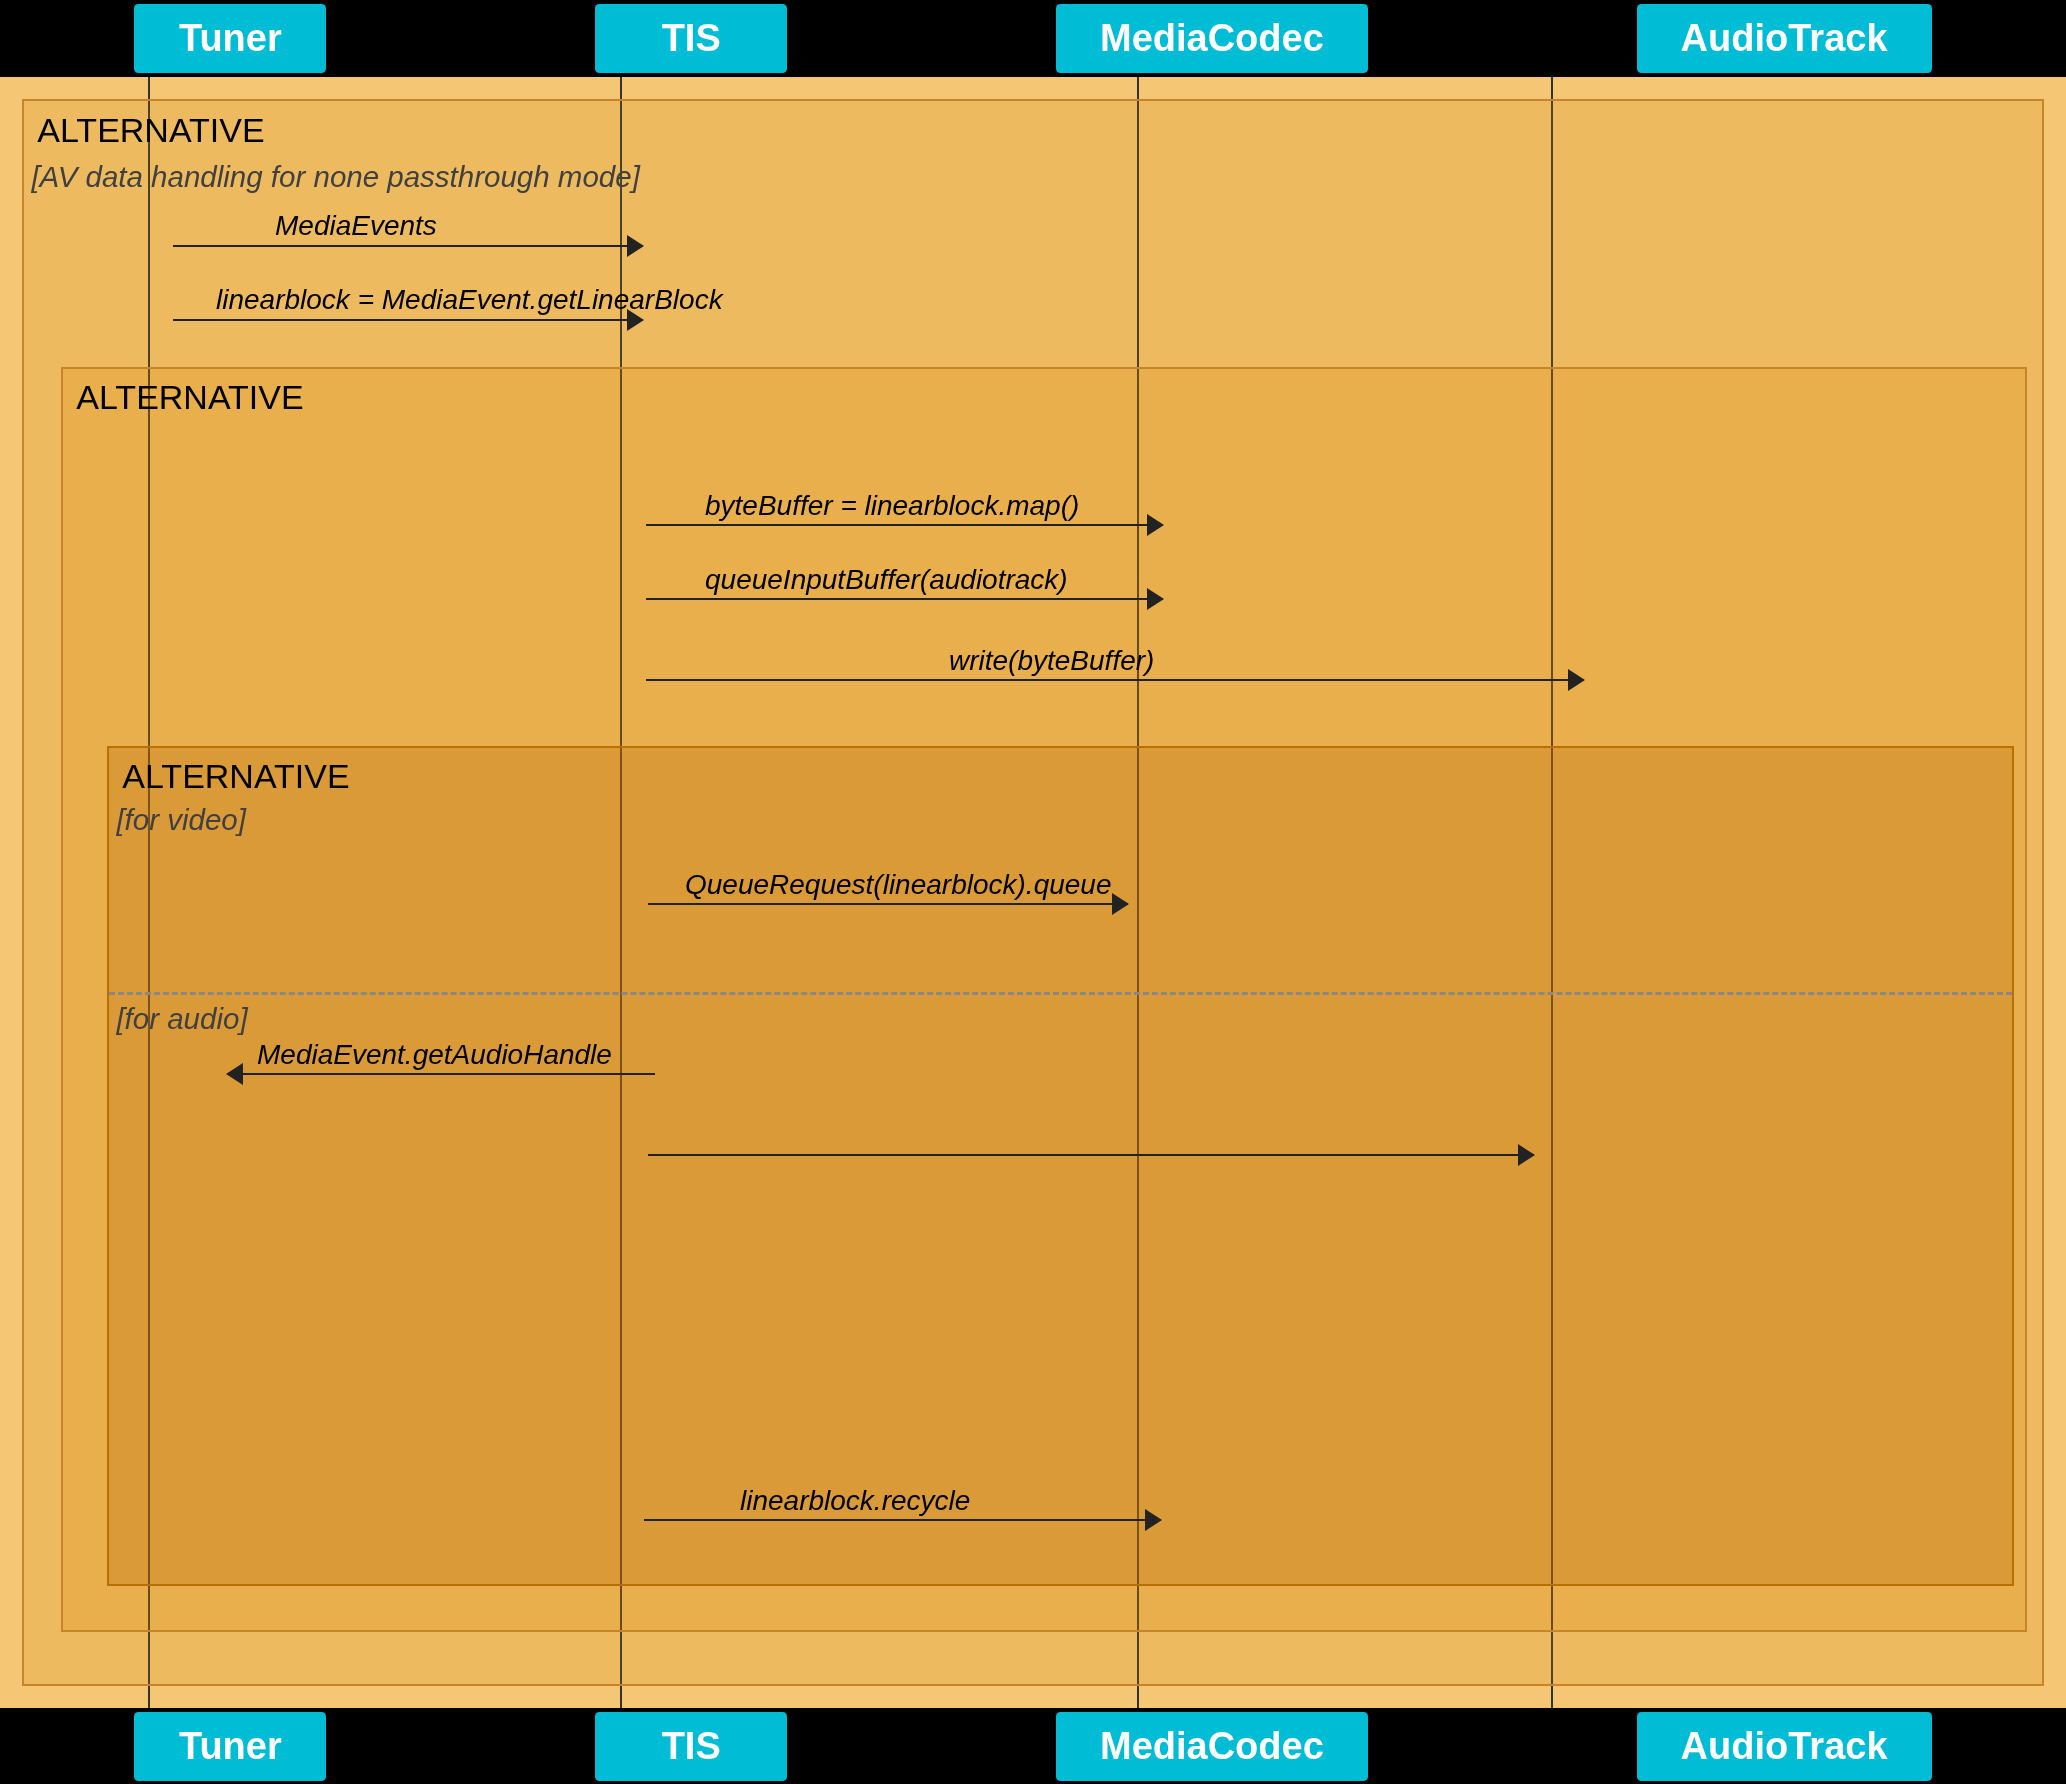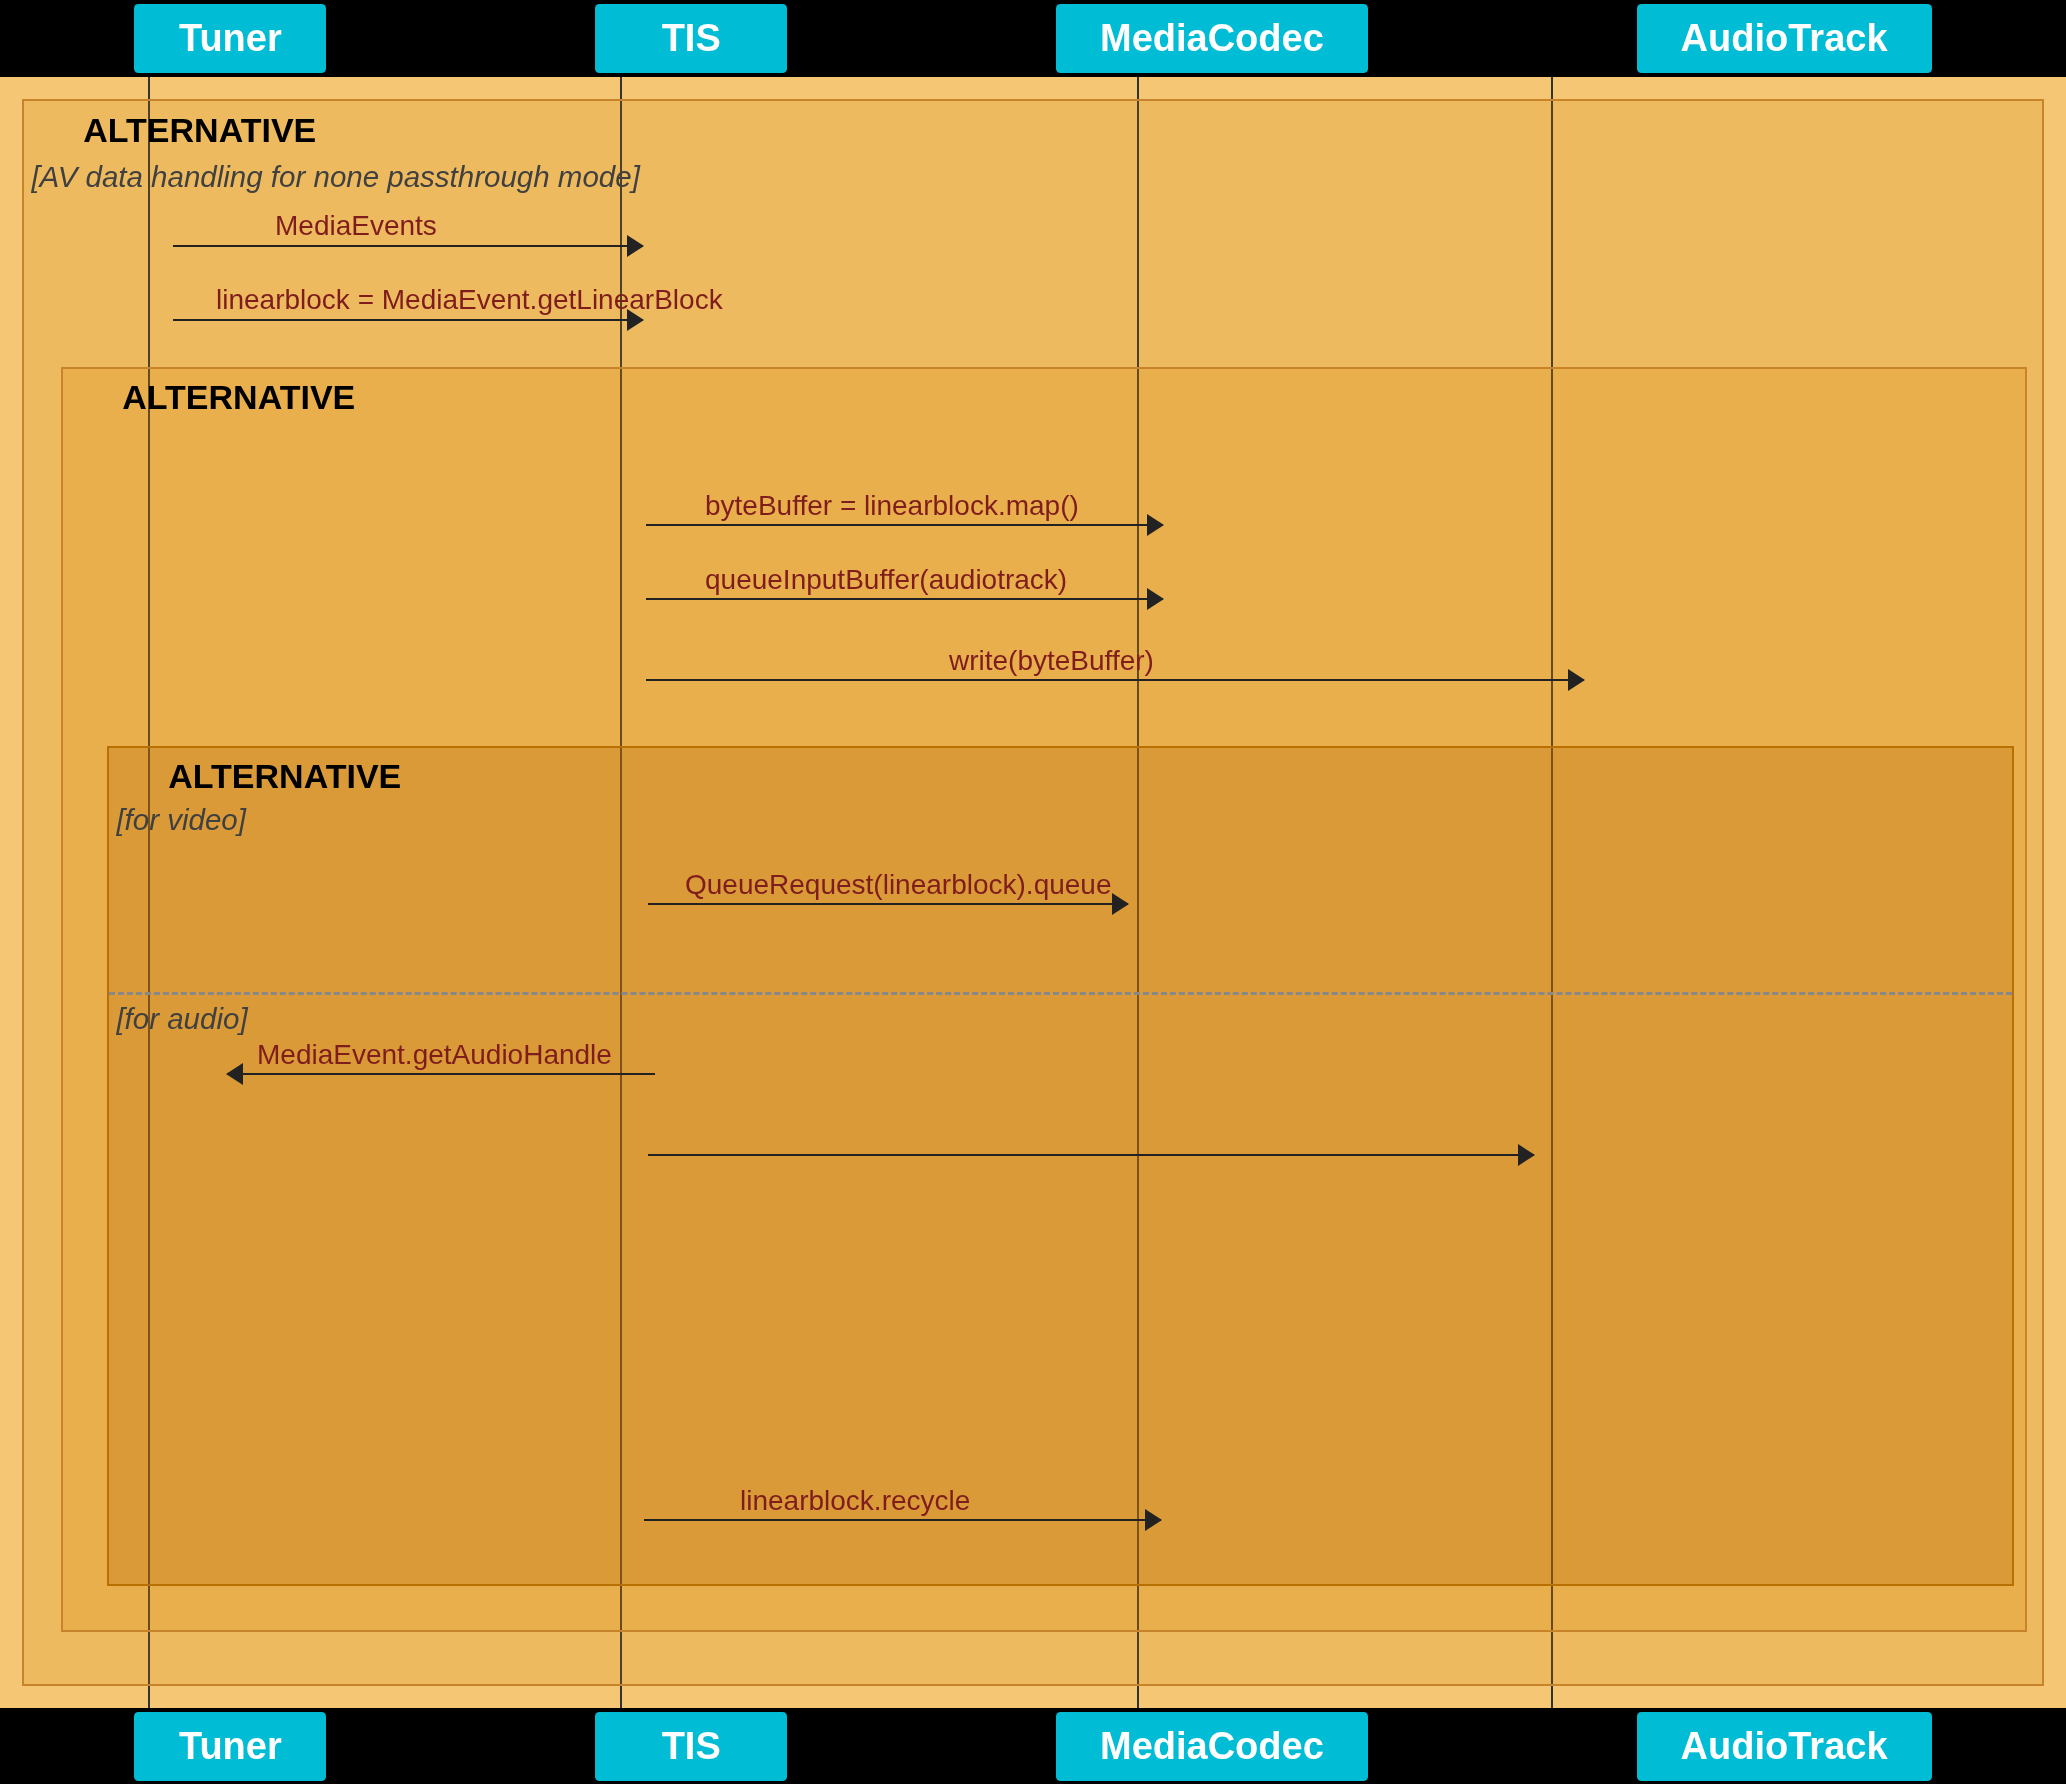--- a/index.html
+++ b/index.html
@@ -78,46 +78,46 @@
     }
 
     
     .alt-box {
       position: absolute;
       border: 2.2px solid #c8842a;
       background: rgba(210, 130, 0, 0.18);
     }
 
     .alt-label {
-      font-weight: bold;
+      font-weight: normal;
       font-size: 34px;
       color: #000;
       position: absolute;
-      margin-left: 46px;
     }
 
     .alt-condition {
       font-size: 29.5px;
       color: #404040;
       position: absolute;
       font-style: italic;
     }
 
     
     .arrow {
       position: absolute;
       height: 2.2px;
       background: #222;
     }
 
     .arrow-label {
       position: absolute;
       font-size: 28px;
-      color: #7f1d1d;
+      color: #000000;
       white-space: nowrap;
+      font-style: italic;
     }
 
     
     .dashed-line {
       position: absolute;
       border-top: 3px dashed #888;
       left: 0;
       right: 0;
     }
 

